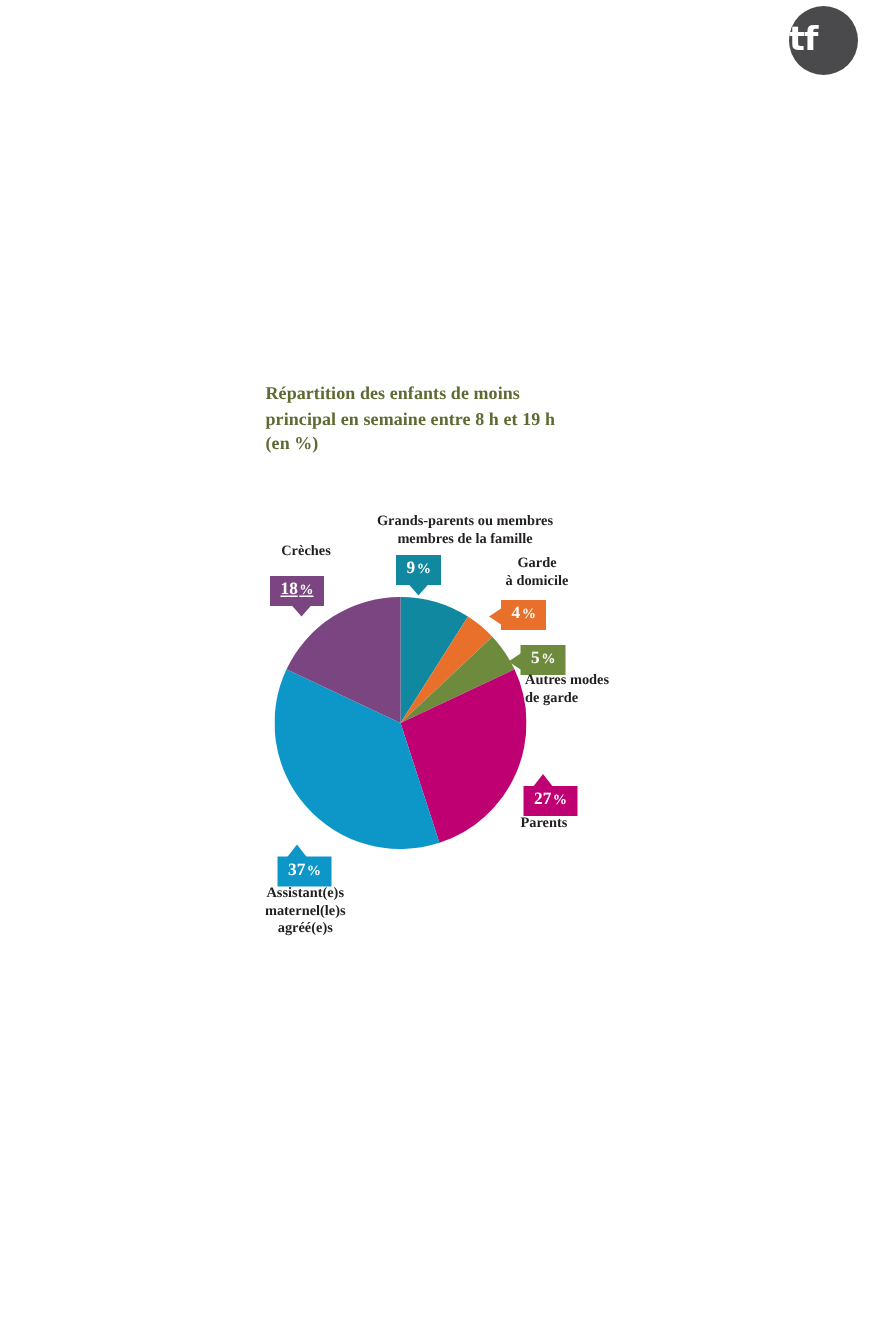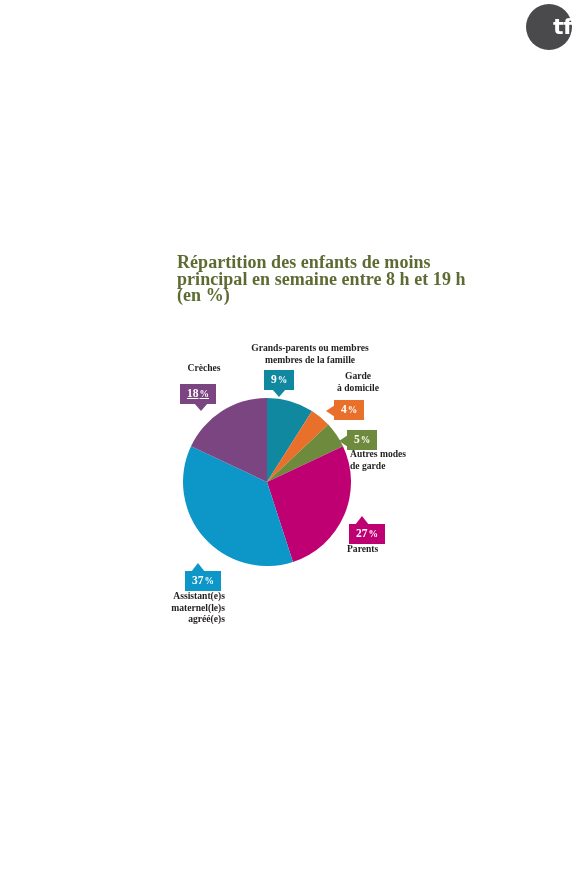--- a/index.html
+++ b/index.html
@@ -10,39 +10,39 @@
     position:relative;
     overflow:hidden;
   }
   .page{position:absolute;inset:0;}
 
   
   .logo-badge{
     position:absolute;top:4px;right:8px;
     width:46px;height:46px;border-radius:50%;
     background:#4a4a4d;
-    display:flex;align-items:center;justify-content:flex-end;
+    display:flex;align-items:center;justify-content:flex-start;
   }
   .logo-badge .logo-text{
     color:#ffffff;
     font-family:"DejaVu Sans", sans-serif;
     font-size:22px;font-weight:700;
     letter-spacing:-0.5px;
     line-height:1;
     margin-top:-1px;
   }
 
   
   .fig-title{
     position:absolute;
     left:177px;top:254px;
     width:260px;
     color:#5d6b33;
     font-family:"Liberation Serif", serif;
-    font-size:18px;
+    font-size:12px;
     font-weight:600;
     line-height:16.6px;
     letter-spacing:0.05px;
   }
   .fig-title .tline{display:block;white-space:nowrap;}
 
   
   .chart-stage{
     position:absolute;
     left:150px;top:340px;
@@ -182,20 +182,20 @@
     <div class="callout tail-up-left" style="--c:#bf0073;background:#bf0073;left:199px;top:184px;">
       <span>27</span><span class="pct">%</span>
     </div>
     <div class="lbl left" style="left:197px;top:203px;width:90px;">
       <span>Parents</span>
     </div>
 
     <div class="callout tail-up-left" style="--c:#0d97c8;background:#0d97c8;left:35px;top:231px;">
       <span>37</span><span class="pct">%</span>
     </div>
-    <div class="lbl right" style="left:0px;top:250px;width:75px;">
+    <div class="lbl right" style="left:16px;top:250px;width:75px;text-align:center;">
       <span>Assistant(e)s</span><br>
       <span>maternel(le)s</span><br>
       <span>agréé(e)s</span>
     </div>
 
   </div>
 </div>
 
 </body></html>

